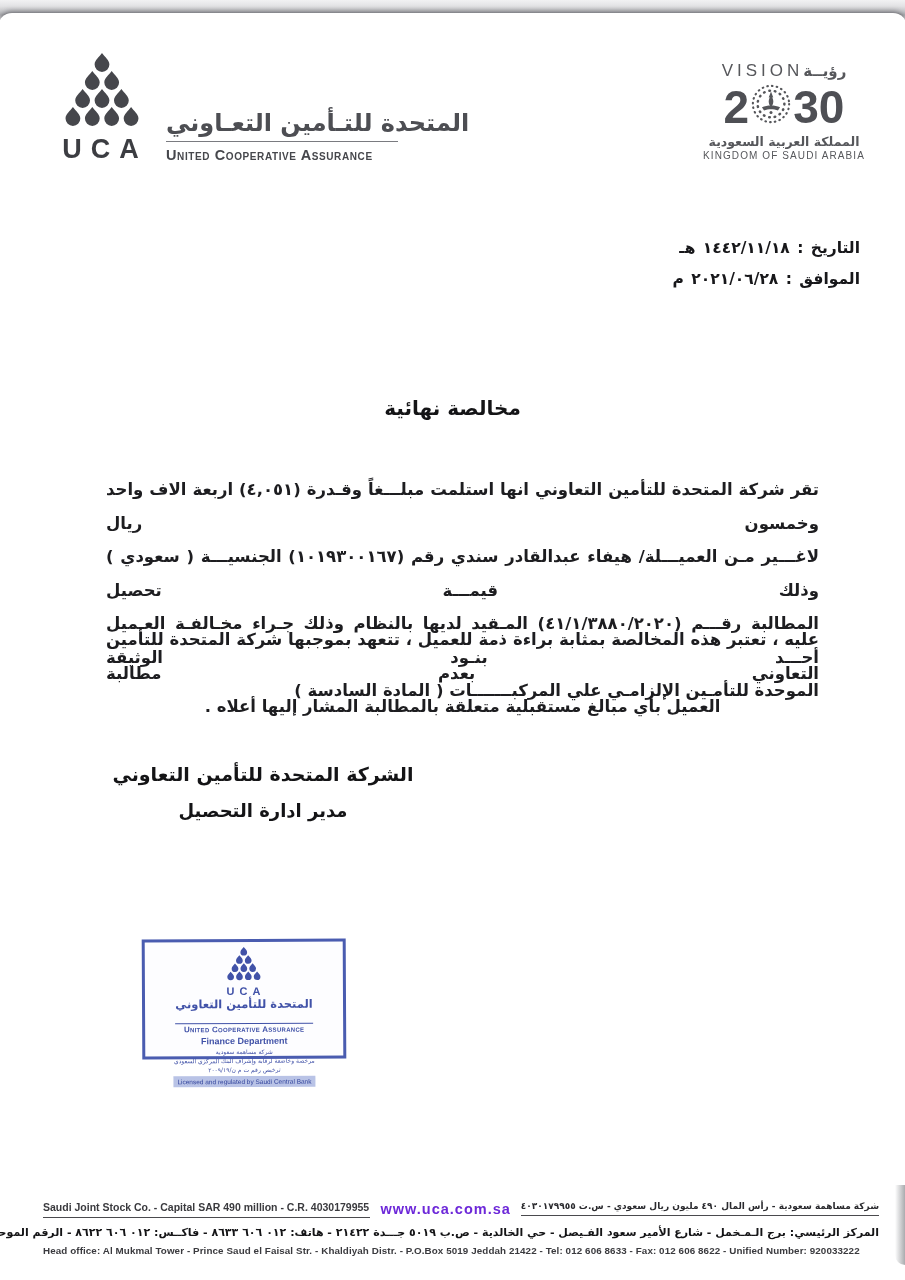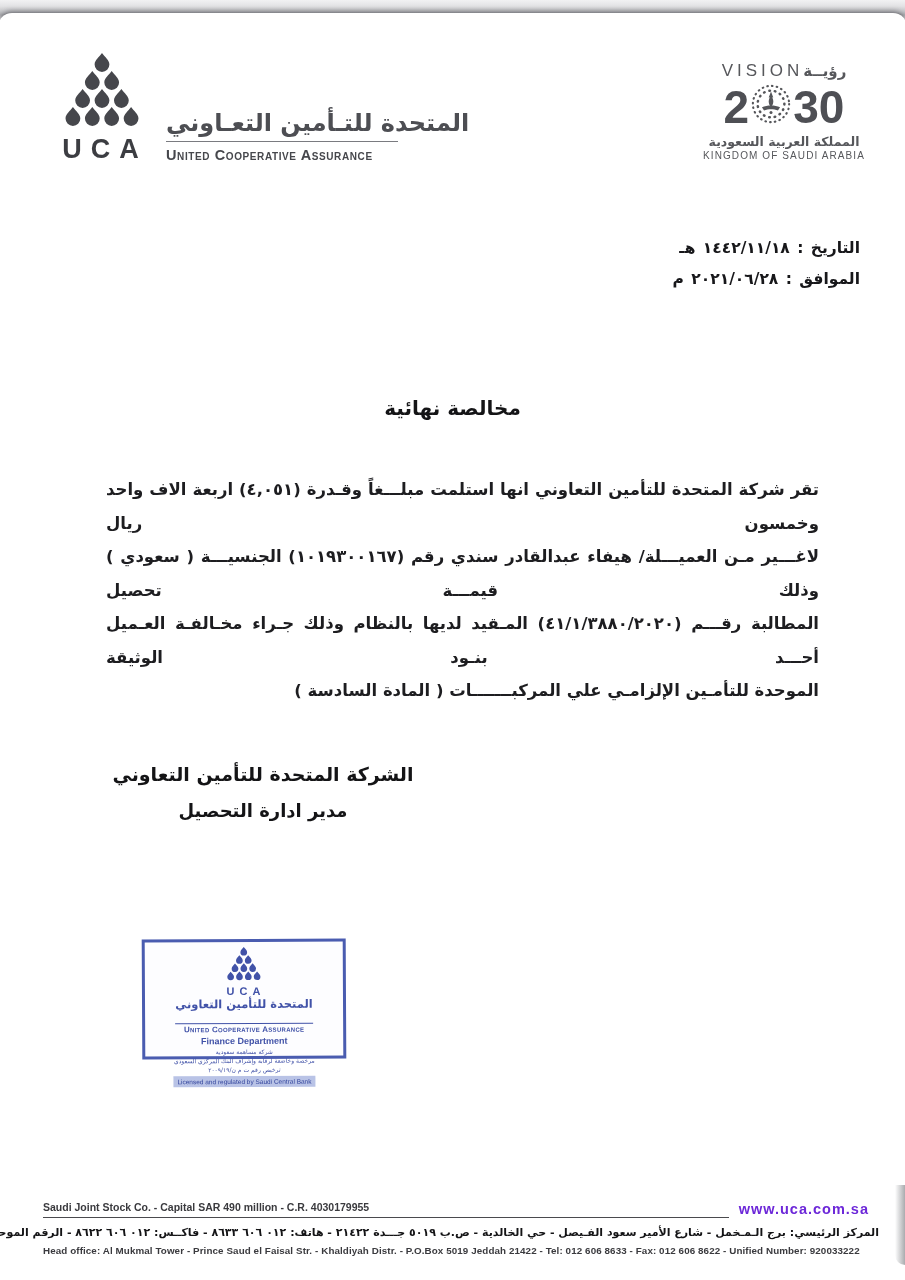--- a/index.html
+++ b/index.html
@@ -137,20 +137,24 @@
 
   <div class="doc-title">مخالصة نهائية</div>
 
   <div class="para para-1">
     <div class="line">تقر شركة المتحدة للتأمين التعاوني انها استلمت مبلـــغاً وقـدرة (٤,٠٥١) اربعة الاف واحد وخمسون ريال</div>
     <div class="line">لاغـــير مـن العميـــلة/ هيفاء عبدالقادر سندي رقم (١٠١٩٣٠٠١٦٧) الجنسيـــة ( سعودي ) وذلك قيمـــة تحصيل</div>
     <div class="line">المطالبة رقـــم (٤١/١/٣٨٨٠/٢٠٢٠) المـقيد لديها بالنظام وذلك جـراء مخـالفـة العـميل أحـــد بنـود الوثيقة</div>
     <div class="line last">الموحدة للتأمـين الإلزامـي علي المركبـــــــات ( المادة السادسة )</div>
   </div>
 
+  <div class="para para-2">
+    <div class="line">عليه ، تعتبر هذه المخالصة بمثابة براءة ذمة للعميل ، تتعهد بموجبها شركة المتحدة للتأمين التعاوني بعدم مطالبة</div>
+    <div class="line last">العميل بأي مبالغ مستقبلية متعلقة بالمطالبة المشار إليها أعلاه .</div>
+  </div>
 
   <div class="signature">
     <div class="sig-company">الشركة المتحدة للتأمين التعاوني</div>
     <div class="sig-role">مدير ادارة  التحصيل</div>
   </div>
 
   <div class="stamp">
     <span>
       <svg width="44" height="34" viewBox="0 0 104 81" xmlns="http://www.w3.org/2000/svg" fill="#4152a8">
         <g>
@@ -174,19 +178,20 @@
     <div class="stamp-tiny">شركة مساهمة سعودية</div>
     <div class="stamp-tiny">مرخصة وخاضعة لرقابة وإشراف البنك المركزي السعودي</div>
     <div class="stamp-tiny">ترخيص رقم ت م ن/٢٠٠٩/١٩</div>
     <div class="stamp-tiny-en">Licensed and regulated by Saudi Central Bank</div>
   </div>
 
   <div class="footer">
     <div class="footer-row1">
       <div class="footer-co-en">Saudi Joint Stock Co. - Capital SAR 490 million - C.R. 4030179955</div>
       <div class="footer-url">www.uca.com.sa</div>
+      <div class="footer-co-ar">شركة مساهمة سعودية - رأس المال ٤٩٠ مليون ريال سعودي - س.ت ٤٠٣٠١٧٩٩٥٥</div>
     </div>
     <div class="footer-addr-ar">المركز الرئيسي: برج الـمـخمل - شارع الأمير سعود الفـيصل - حي الخالدية - ص.ب ٥٠١٩ جـــدة ٢١٤٢٢ - هاتف: ٠١٢ ٦٠٦ ٨٦٣٣ - فاكــس: ٠١٢ ٦٠٦ ٨٦٢٢ - الرقم الموحد: ٩٢٠٠٣٣٢٢٢</div>
     <div class="footer-addr-en">Head office: Al Mukmal Tower - Prince Saud el Faisal Str. - Khaldiyah Distr. - P.O.Box 5019 Jeddah 21422 - Tel: 012 606 8633 - Fax: 012 606 8622 - Unified Number: 920033222</div>
   </div>
 
 </div>
 <div class="photo-edge"></div>
 
 </body></html>

